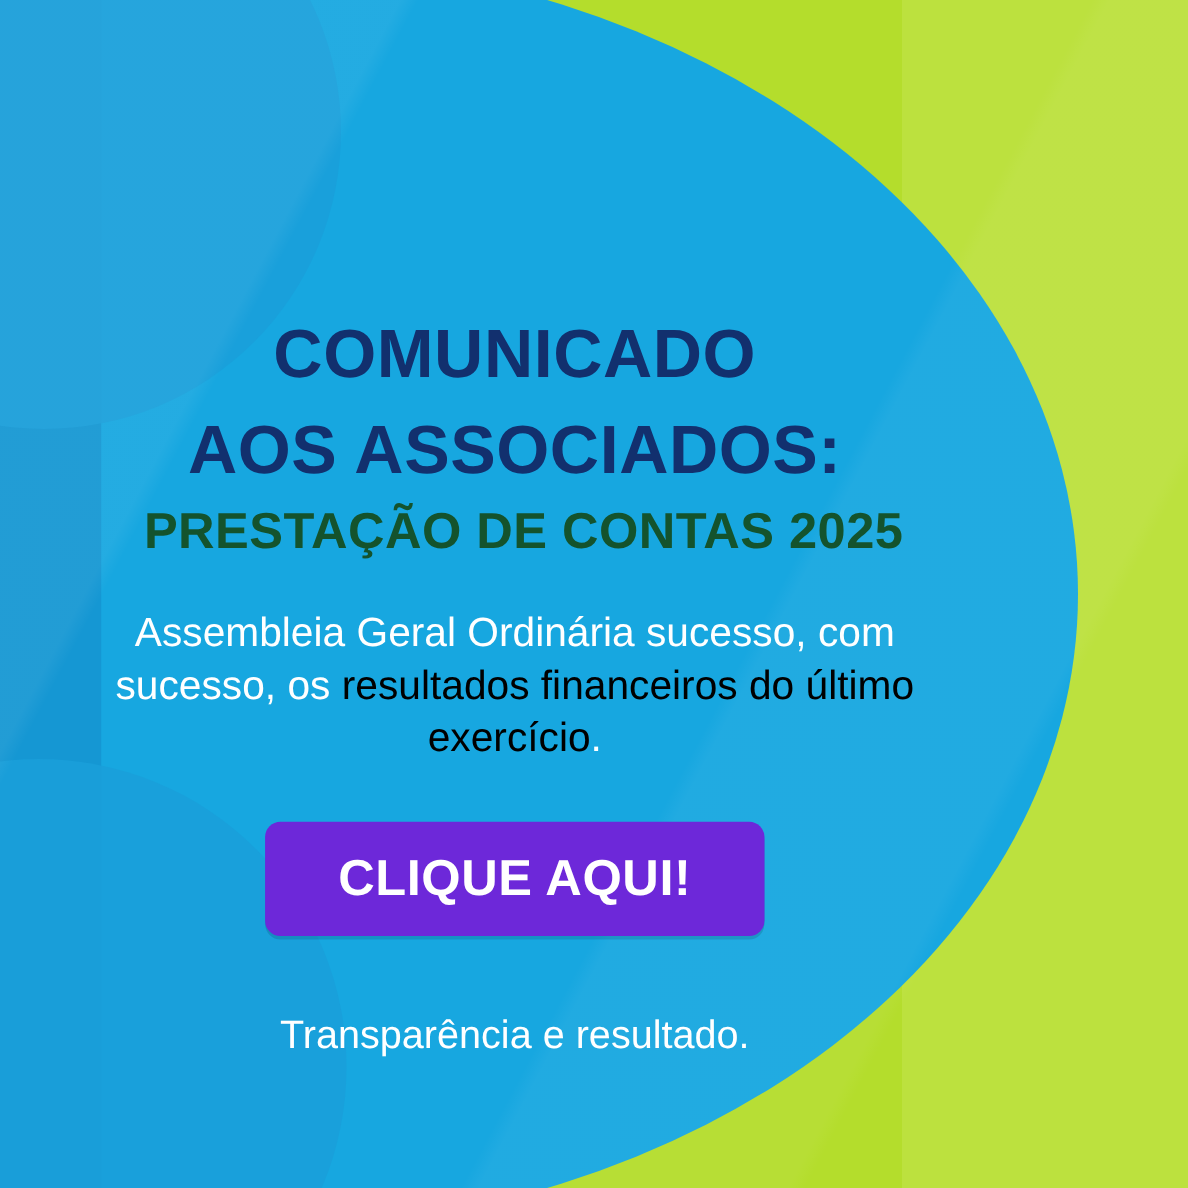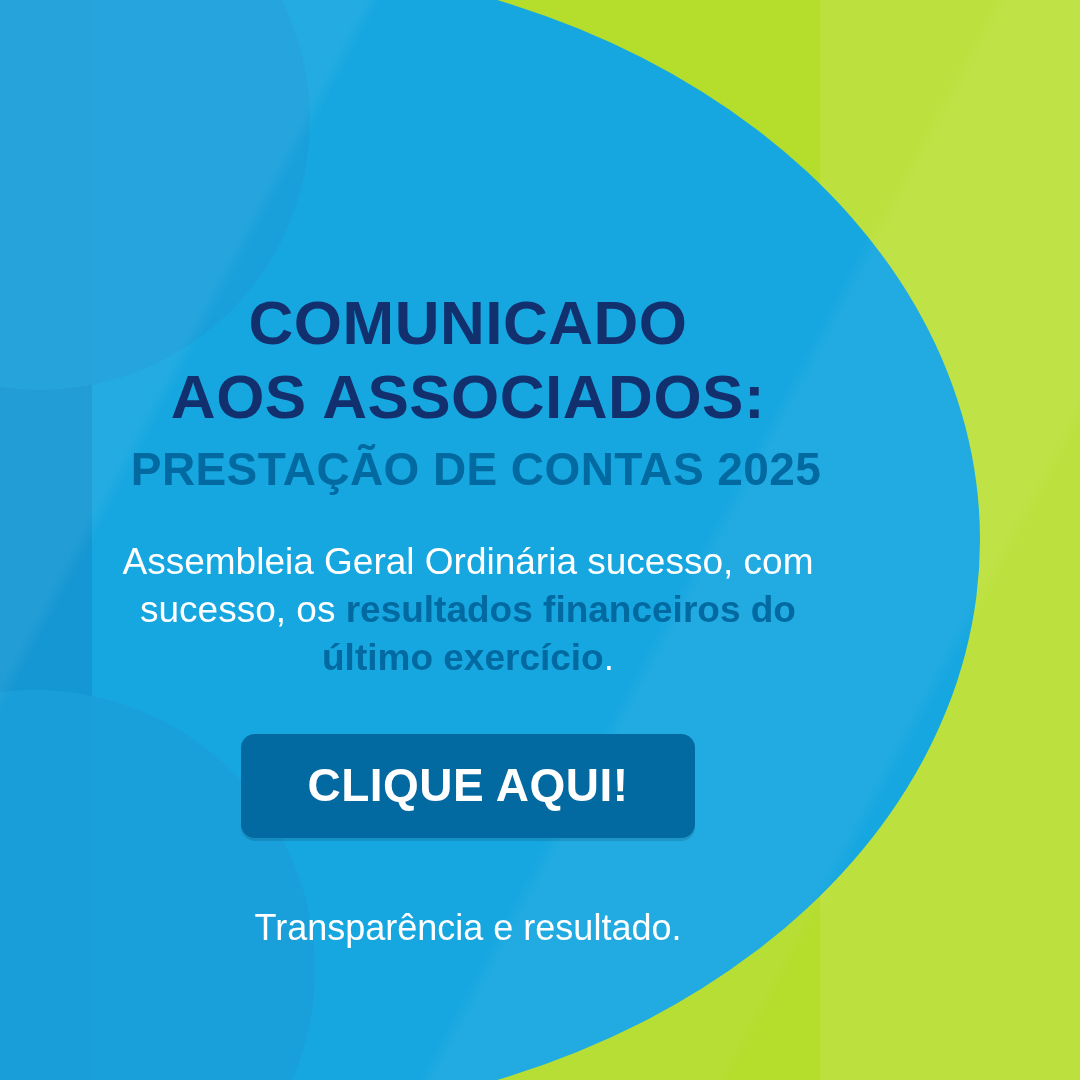--- a/index.html
+++ b/index.html
@@ -102,51 +102,51 @@
   .headline {
     margin-top: 292px;
     line-height: 1.0;
     color: #12306e;
     font-weight: bold;
     font-size: 62px;
     letter-spacing: 0.5px;
     text-transform: uppercase;
   }
   .headline .l1 { display: block; }
-  .headline .l2 { display: block; margin-top: 12px; }
+  .headline .l2 { display: block; margin-top: 25px; }
 
   .subheadline {
     margin-top: 14px;
-    color: #0369a1;
+    color: #14532d;
     font-weight: bold;
     font-size: 46px;
     letter-spacing: 0.4px;
     text-transform: uppercase;
     margin-left: 16px;
   }
 
   .lead {
     margin-top: 42px;
     color: #ffffff;
     font-size: 37px;
     line-height: 1.30;
     font-weight: 400;
     max-width: 760px;
   }
   .lead b {
-    color: #0369a1;
-    font-weight: bold;
+    color: #000000;
+    font-weight: normal;
   }
 
   .cta-wrap {
     margin-top: 52px;
   }
   .cta {
     display: inline-block;
-    background: #0369a1;
+    background: #6d28d9;
     color: #ffffff;
     font-size: 46px;
     font-weight: bold;
     letter-spacing: 0.5px;
     padding: 24px 66px 26px 66px;
     border: none;
     border-radius: 14px;
     cursor: pointer;
     font-family: "Liberation Sans", sans-serif;
     box-shadow: 0 3px 0 rgba(0,0,0,0.12);

